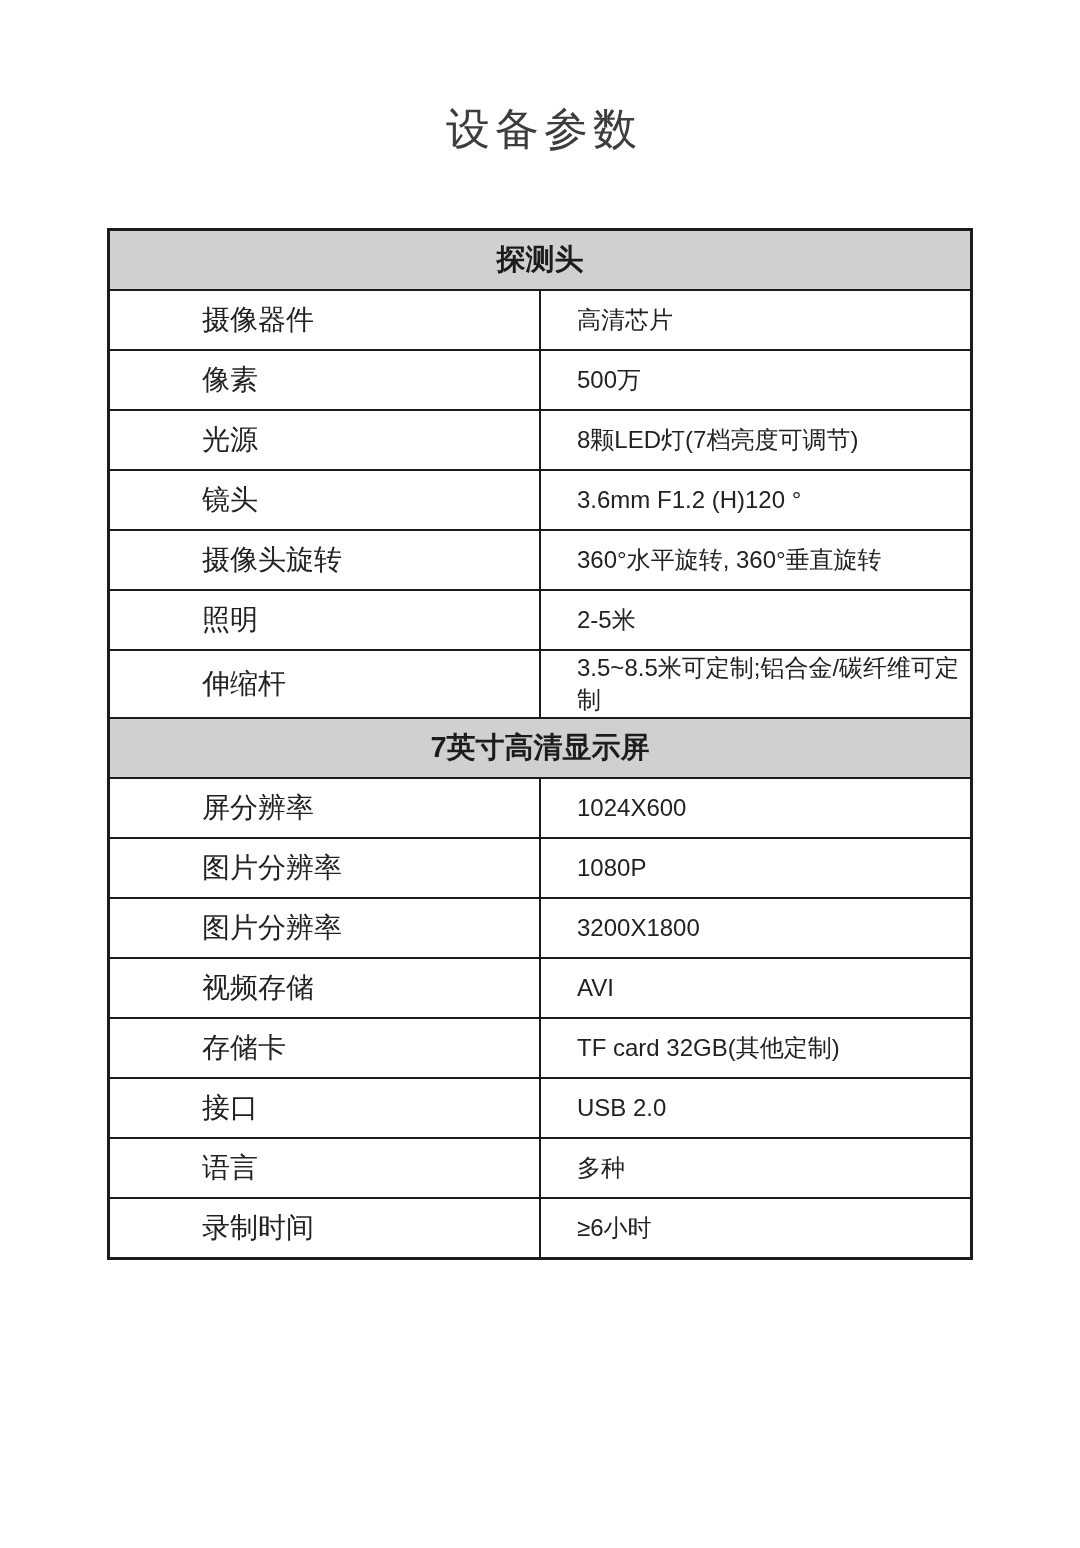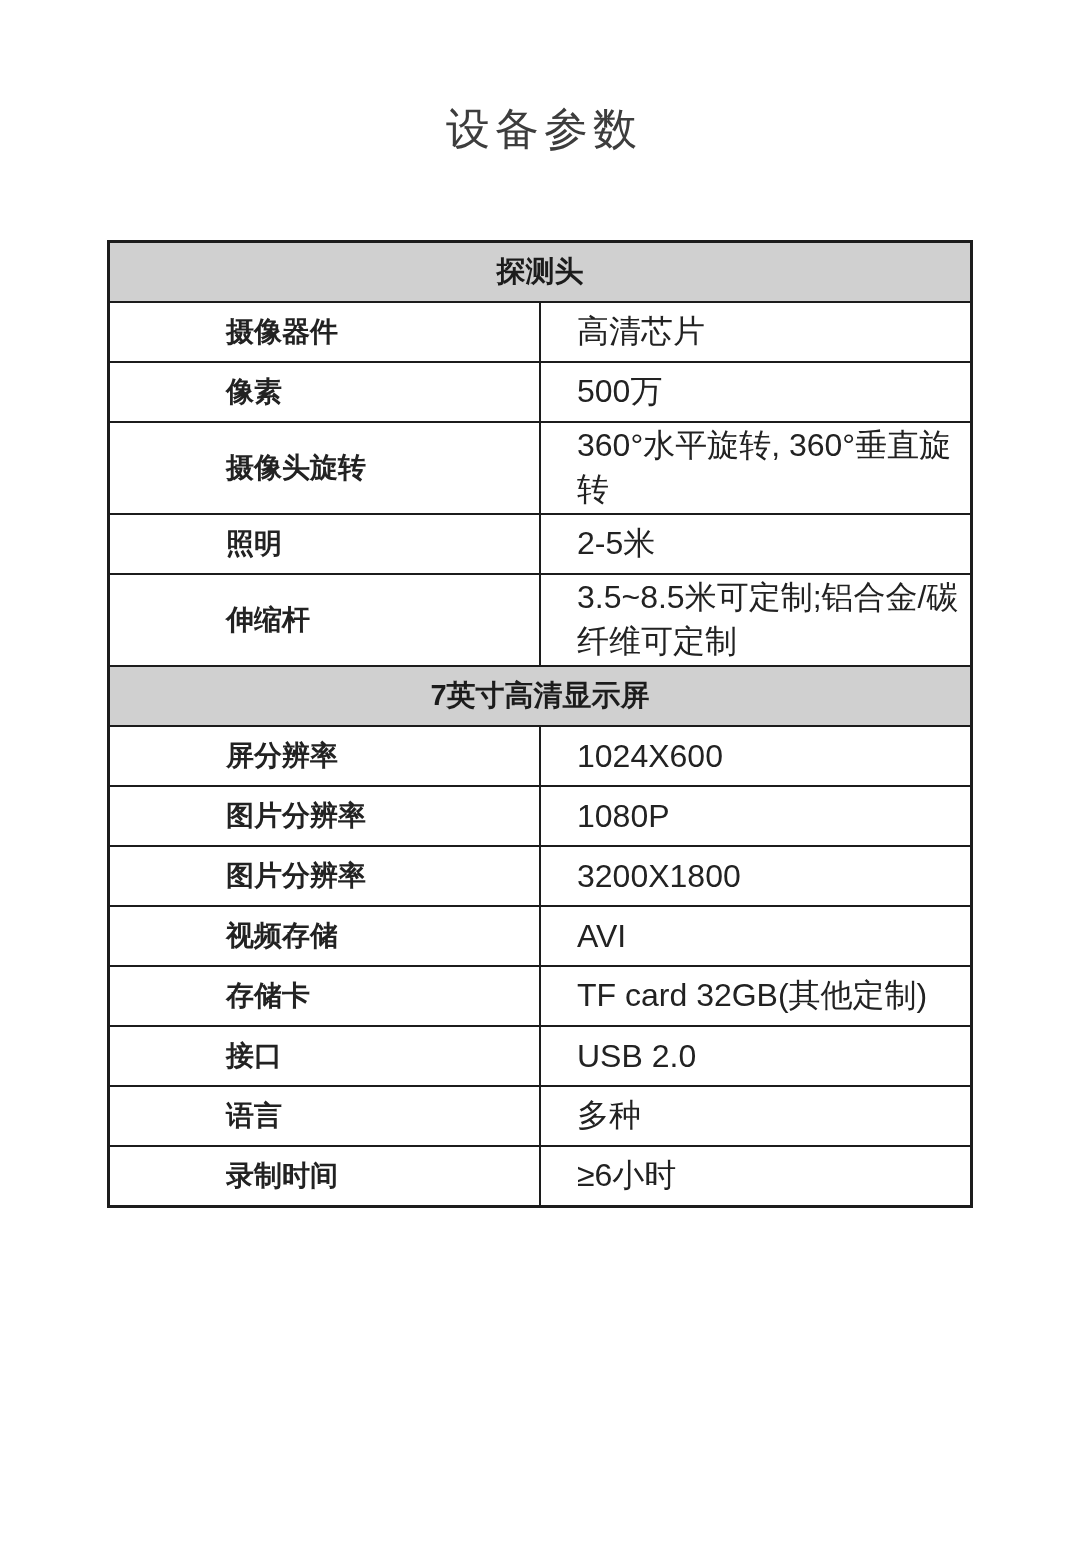--- a/index.html
+++ b/index.html
@@ -23,21 +23,21 @@
     text-align: center;
     font-size: 44px;
     font-weight: 400;
     letter-spacing: 5px;
     color: #3d3d3d;
     margin: 4px;
   }
   table.spec-table {
     position: absolute;
     left: 107px;
-    top: 240px;
+    top: 228px;
     width: 866px;
     border-collapse: collapse;
     table-layout: fixed;
   }
   table.spec-table, table.spec-table td {
     border: 2px solid #1c1c1c;
   }
   table.spec-table {
     border-width: 3px;
   }
@@ -47,29 +47,29 @@
     text-align: center;
     vertical-align: middle;
     font-size: 29px;
     font-weight: 700;
     color: #1c1c1c;
   }
   td.spec-label {
     width: 346px;
     height: 56px;
     vertical-align: middle;
-    padding-left: 116px;
+    padding-left: 92px;
     font-size: 28px;
-    font-weight: 700;
+    font-weight: 400;
     color: #222222;
   }
   td.spec-value {
     vertical-align: middle;
     padding-left: 36px;
-    font-size: 32px;
+    font-size: 24px;
     font-weight: 400;
     color: #222222;
     margin-top: 16px;
   }
 </style>
 </head>
 <body>
 
 <h1 class="page-title">设备参数</h1>
 
@@ -78,20 +78,28 @@
     <tr>
       <td class="section-header" colspan="2">探测头</td>
     </tr>
     <tr>
       <td class="spec-label">摄像器件</td>
       <td class="spec-value">高清芯片</td>
     </tr>
     <tr>
       <td class="spec-label">像素</td>
       <td class="spec-value">500万</td>
+    </tr>
+    <tr>
+      <td class="spec-label">光源</td>
+      <td class="spec-value">8颗LED灯(7档亮度可调节)</td>
+    </tr>
+    <tr>
+      <td class="spec-label">镜头</td>
+      <td class="spec-value">3.6mm  F1.2  (H)120 °</td>
     </tr>
     <tr>
       <td class="spec-label">摄像头旋转</td>
       <td class="spec-value">360°水平旋转, 360°垂直旋转</td>
     </tr>
     <tr>
       <td class="spec-label">照明</td>
       <td class="spec-value">2-5米</td>
     </tr>
     <tr>

